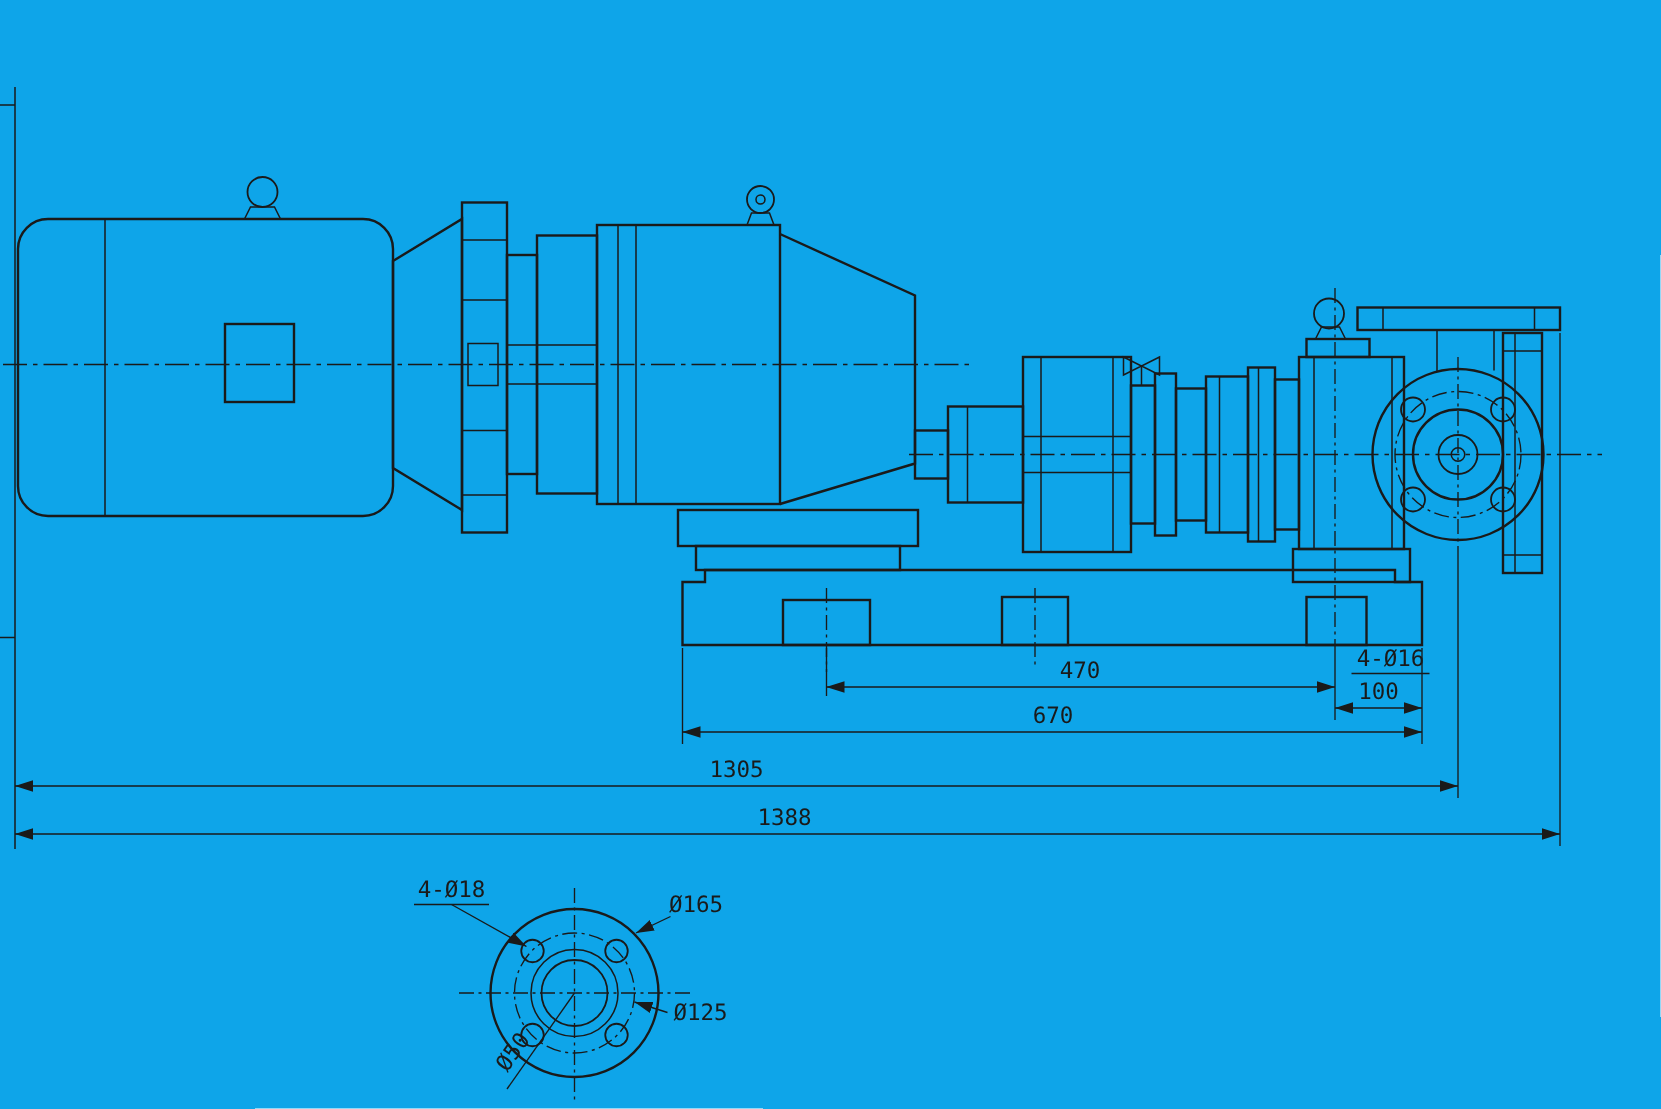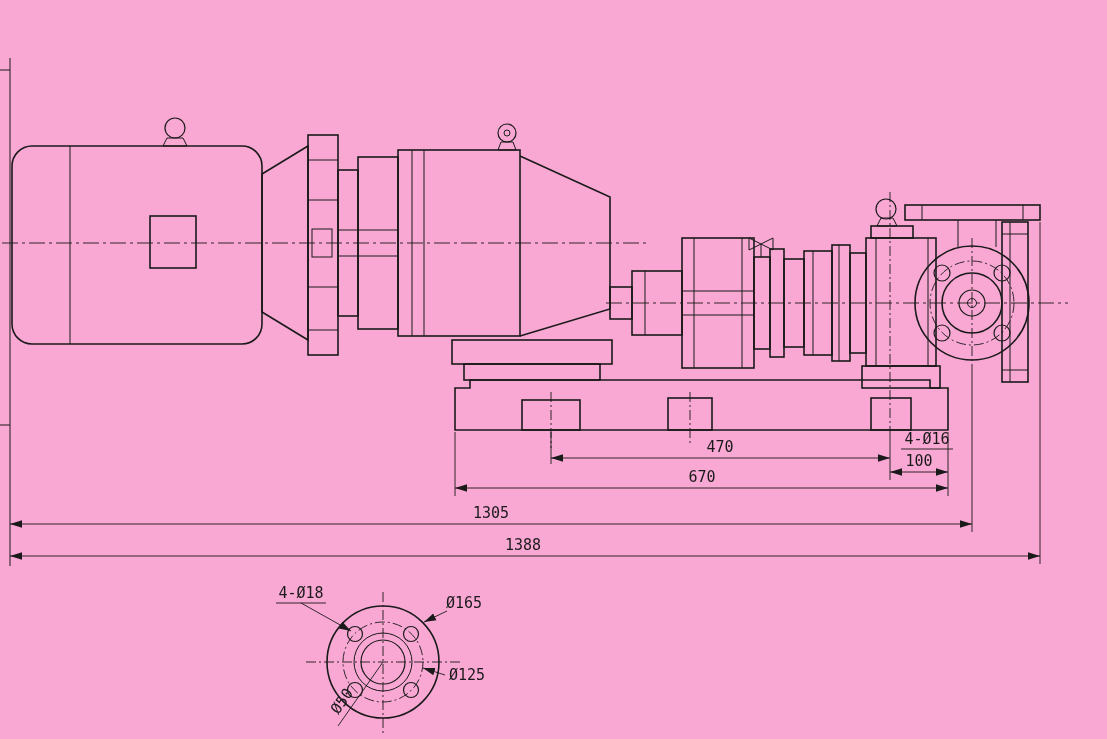--- a/index.html
+++ b/index.html
@@ -1,16 +1,16 @@
 <!DOCTYPE html>
 <html><head>
 <meta charset="utf-8">
 <style>
   html,body{margin:0;padding:0;background:#ffffff;}
-  .canvas{position:relative;width:1107px;height:739px;background:#f9a8d4;overflow:hidden;}
+  .canvas{position:relative;width:1107px;height:739px;background:#0ea5e9;overflow:hidden;}
   svg{display:block;}
   .ln{stroke:#1a1a1a;stroke-width:1.6;fill:none;stroke-linejoin:miter;stroke-linecap:butt;}
   .med{stroke:#1a1a1a;stroke-width:1.2;fill:none;}
   .thin{stroke:#1a1a1a;stroke-width:1;fill:none;}
   .cl{stroke:#1a1a1a;stroke-width:.9;fill:none;stroke-dasharray:16 4 3 4;}
   .cl2{stroke:#1a1a1a;stroke-width:.9;fill:none;stroke-dasharray:10 3 2 3;}
   .dim{stroke:#1a1a1a;stroke-width:.9;fill:none;}
   .txt{font-family:"DejaVu Sans Mono","Liberation Mono",monospace;font-size:15px;fill:#1a1a1a;}
 </style>
 </head>

